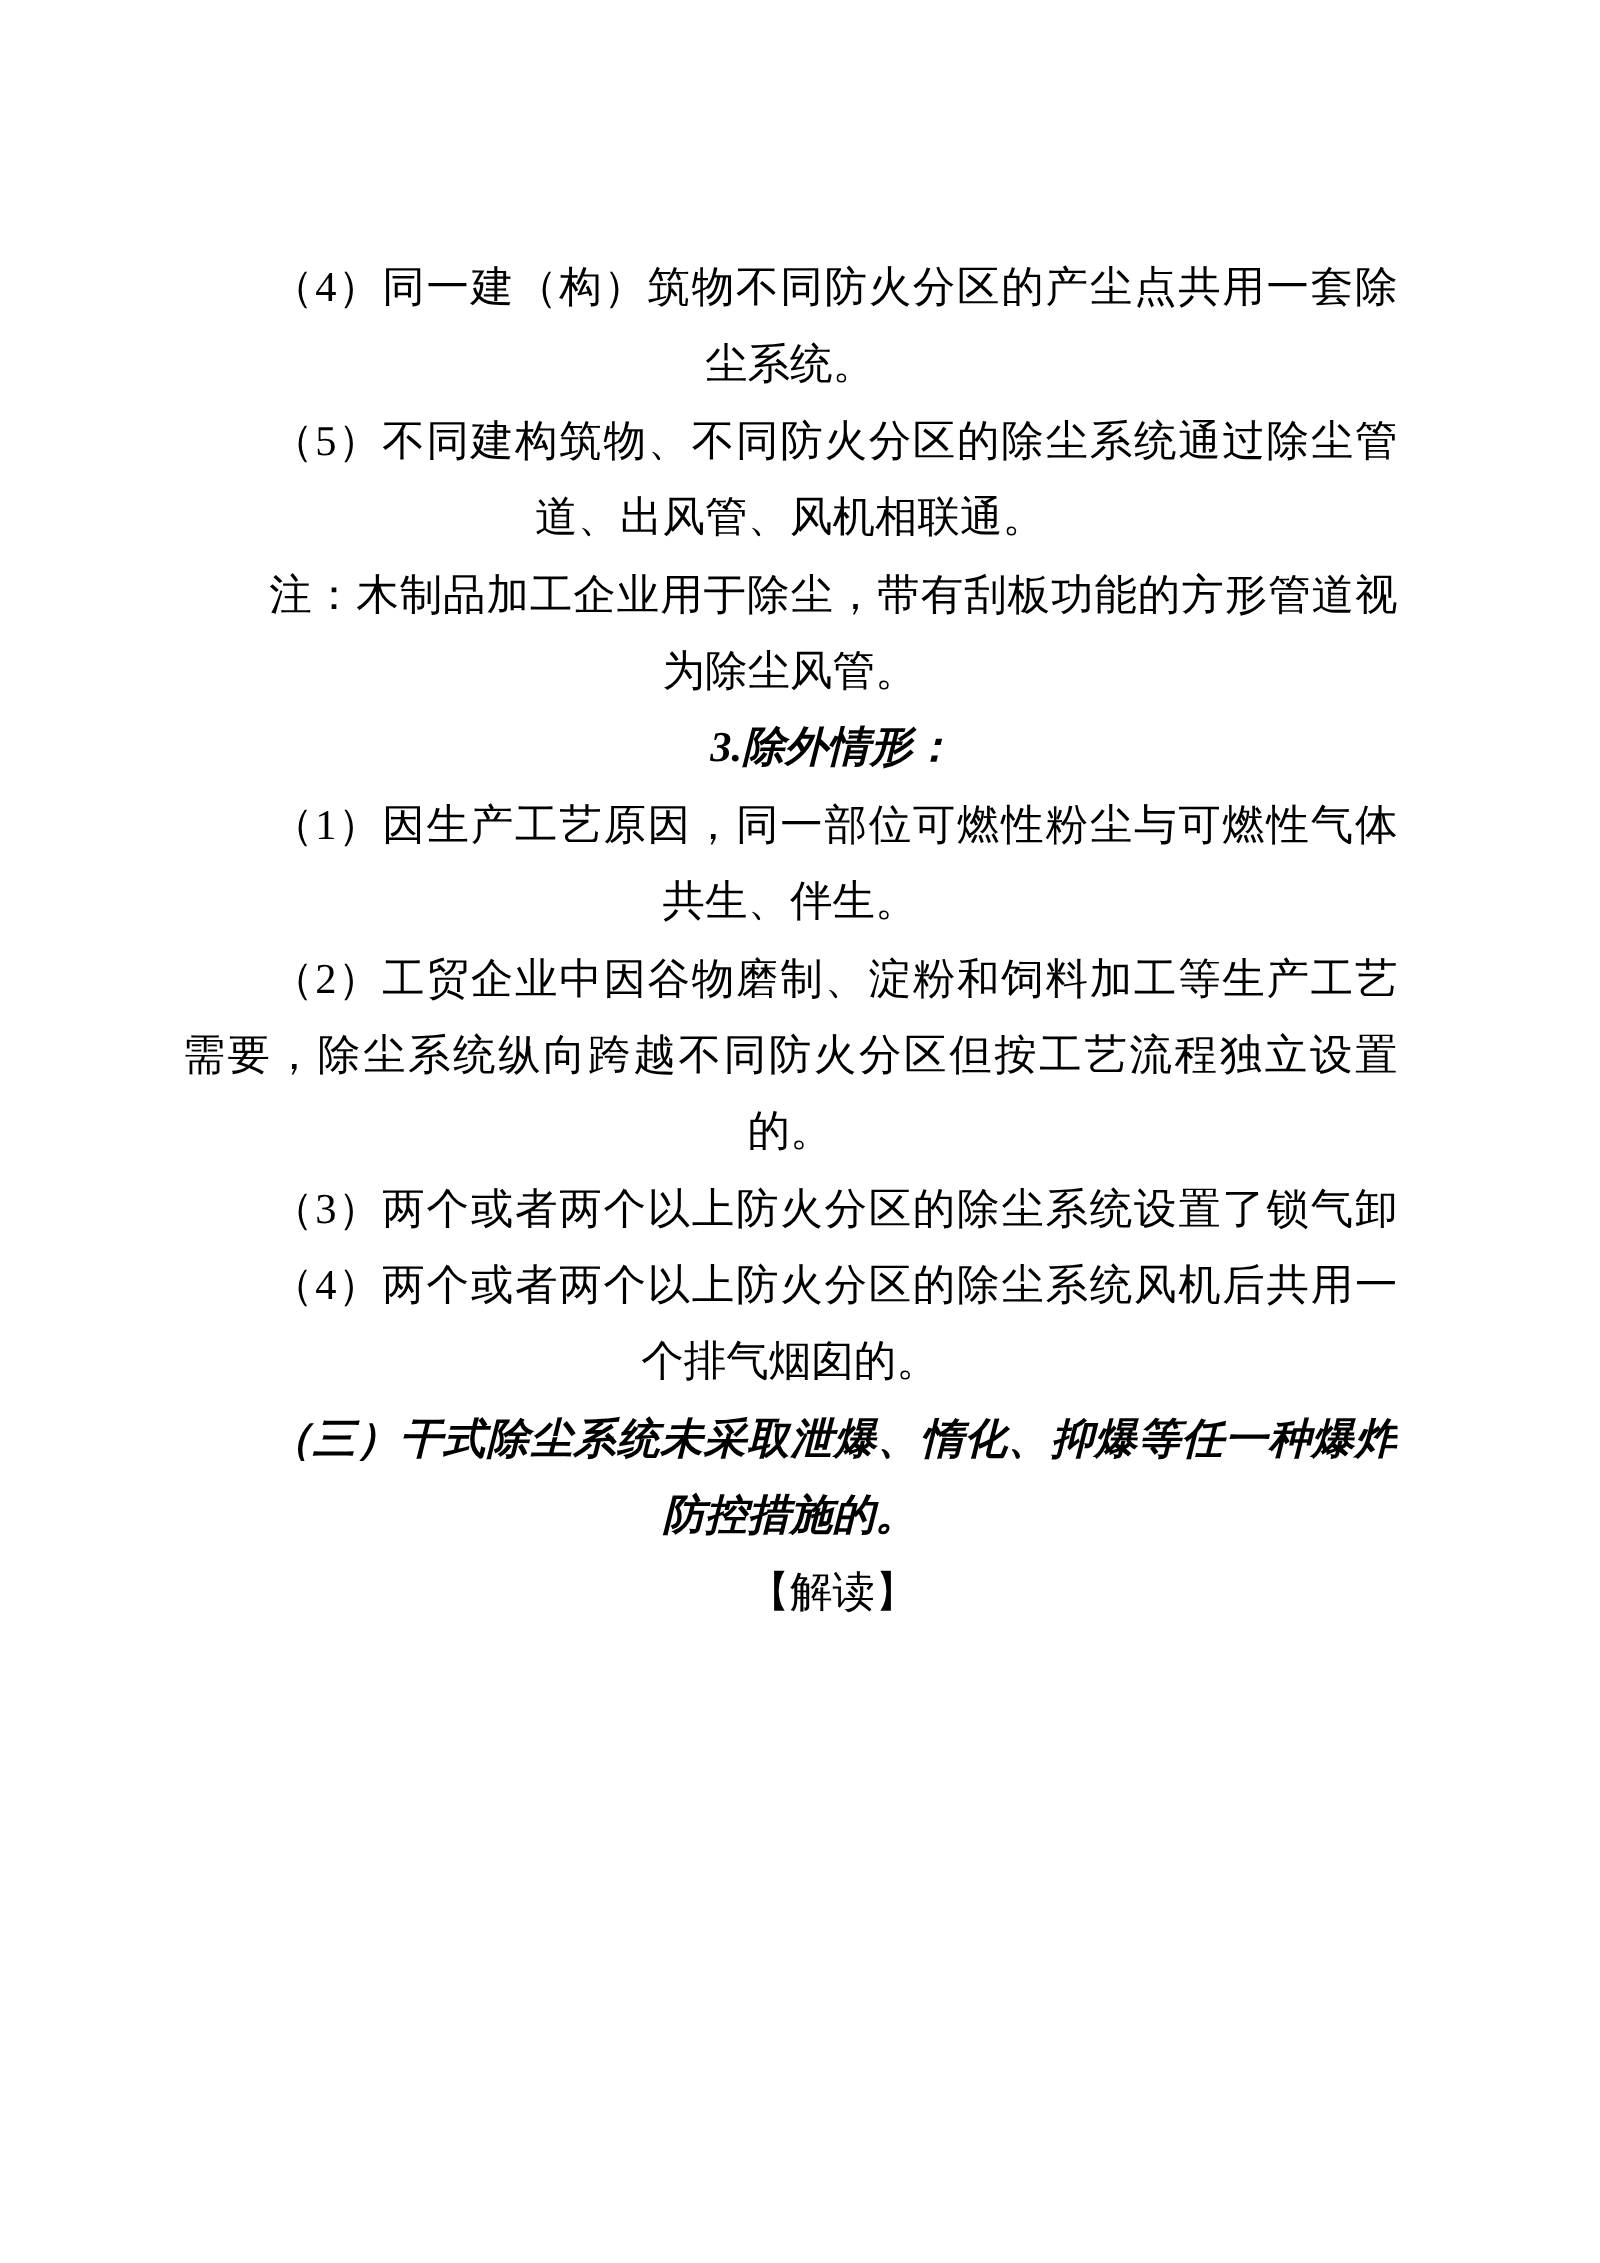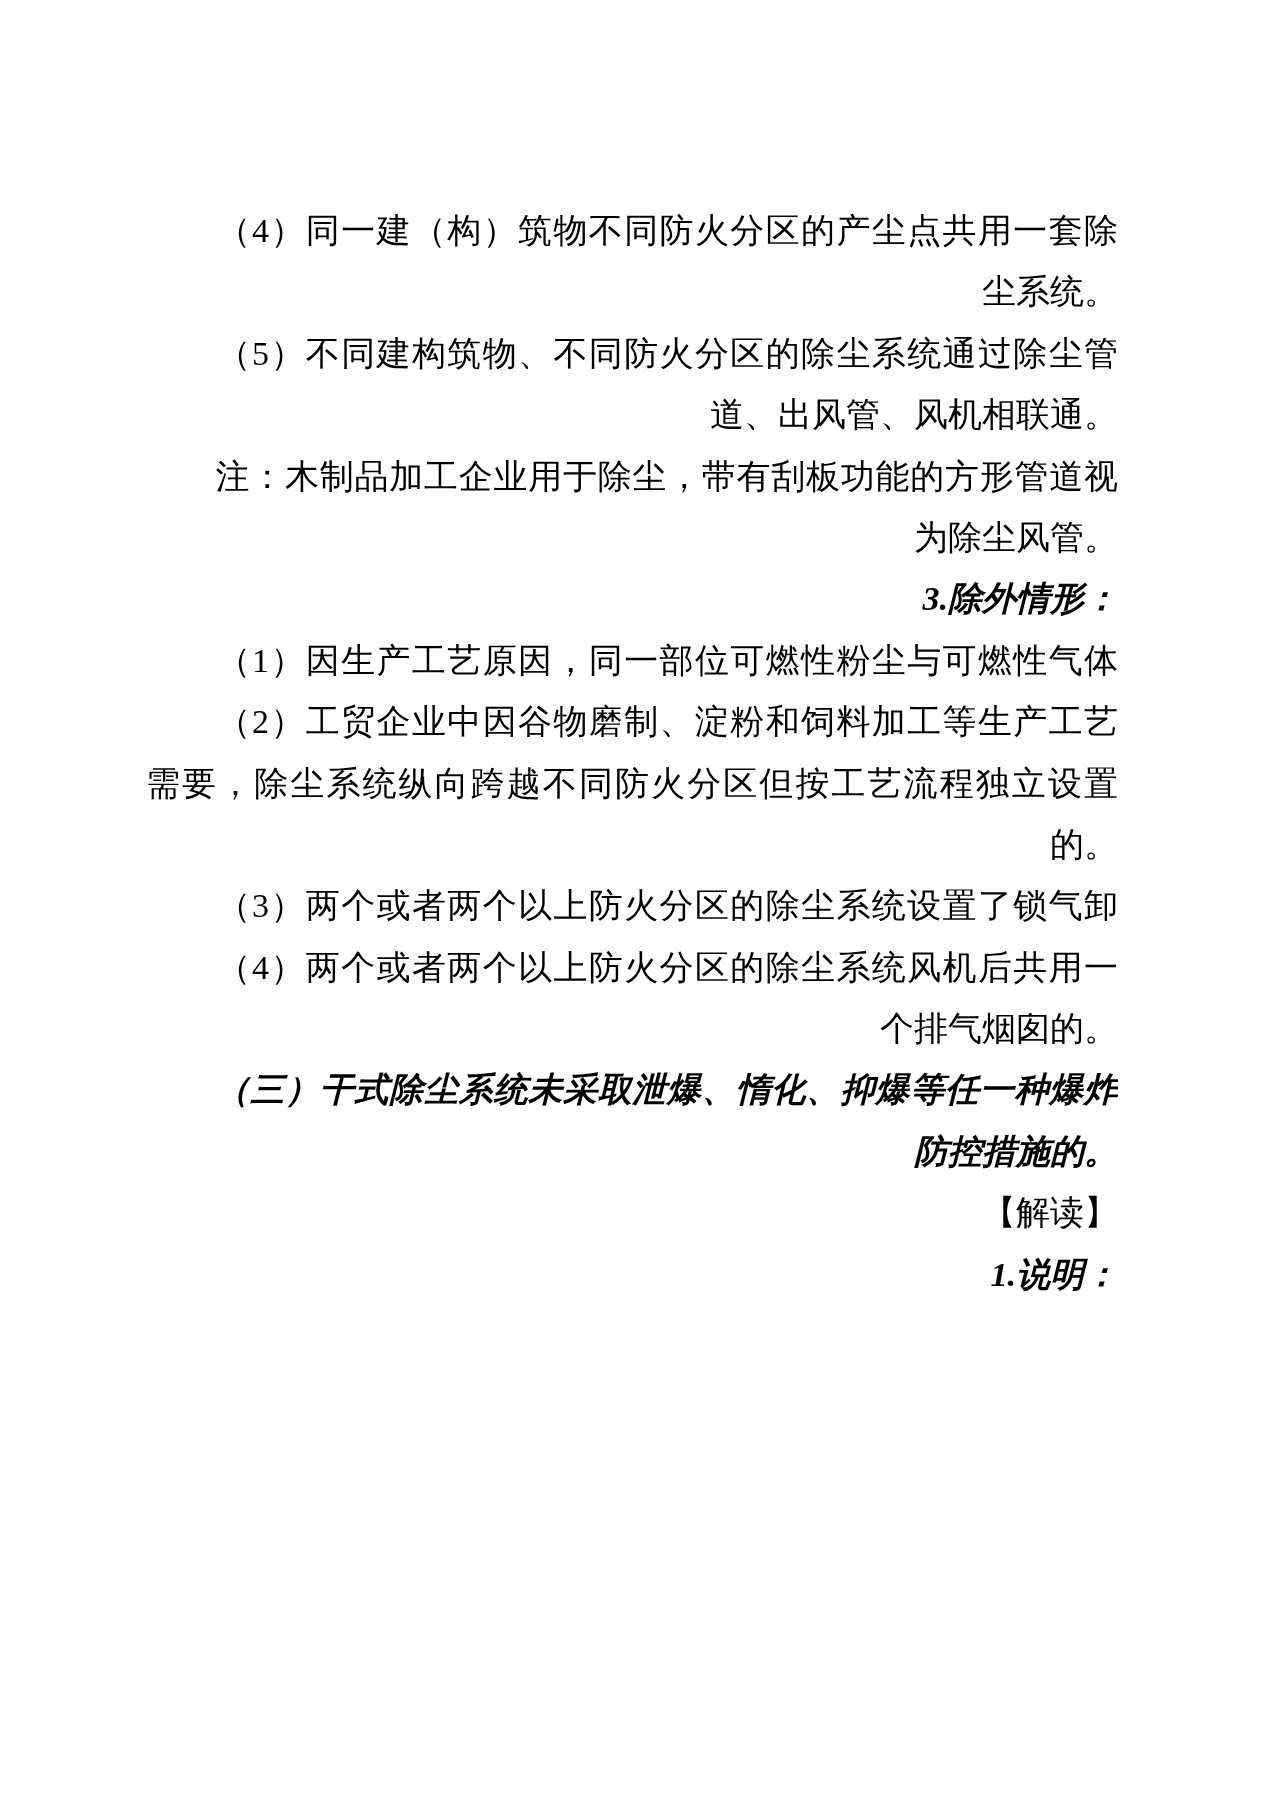--- a/index.html
+++ b/index.html
@@ -25,21 +25,21 @@
   .content {
     position: absolute;
     left: 146px;
     top: 200px;
     width: 972px;
   }
   .line {
     font-size: 34px;
     line-height: 61.4px;
     height: 61.4px;
-    text-align: right;
+    text-align: center;
     overflow: hidden;
   }
   .line.fill {
     text-align: justify;
     text-align-last: justify;
   }
   .line.bold {
     font-weight: 700;
     font-style: italic;
   }
@@ -58,20 +58,21 @@
 <div class="page">
   <div class="content" id="doc-lines">
       <div class="line fill">　　（4）同一建（构）筑物不同防火分区的产尘点共用一套除</div>
       <div class="line">尘系统。</div>
       <div class="line fill">　　（5）不同建构筑物、不同防火分区的除尘系统通过除尘管</div>
       <div class="line">道、出风管、风机相联通。</div>
       <div class="line fill">　　注：木制品加工企业用于除尘，带有刮板功能的方形管道视</div>
       <div class="line">为除尘风管。</div>
       <div class="line bold">　　3.除外情形：</div>
       <div class="line fill">　　（1）因生产工艺原因，同一部位可燃性粉尘与可燃性气体</div>
+      <div class="line">共生、伴生。</div>
       <div class="line fill">　　（2）工贸企业中因谷物磨制、淀粉和饲料加工等生产工艺</div>
       <div class="line fill">需要，除尘系统纵向跨越不同防火分区但按工艺流程独立设置</div>
       <div class="line">的。</div>
       <div class="line fill">　　（3）两个或者两个以上防火分区的除尘系统设置了锁气卸</div>
       <div class="line fill">　　（4）两个或者两个以上防火分区的除尘系统风机后共用一</div>
       <div class="line">个排气烟囱的。</div>
       <div class="line bold fill">　　（三）干式除尘系统未采取泄爆、惰化、抑爆等任一种爆炸</div>
       <div class="line bold">防控措施的。</div>
       <div class="line">　　【解读】</div>
       <div class="line bold">　　1.说明：</div>

